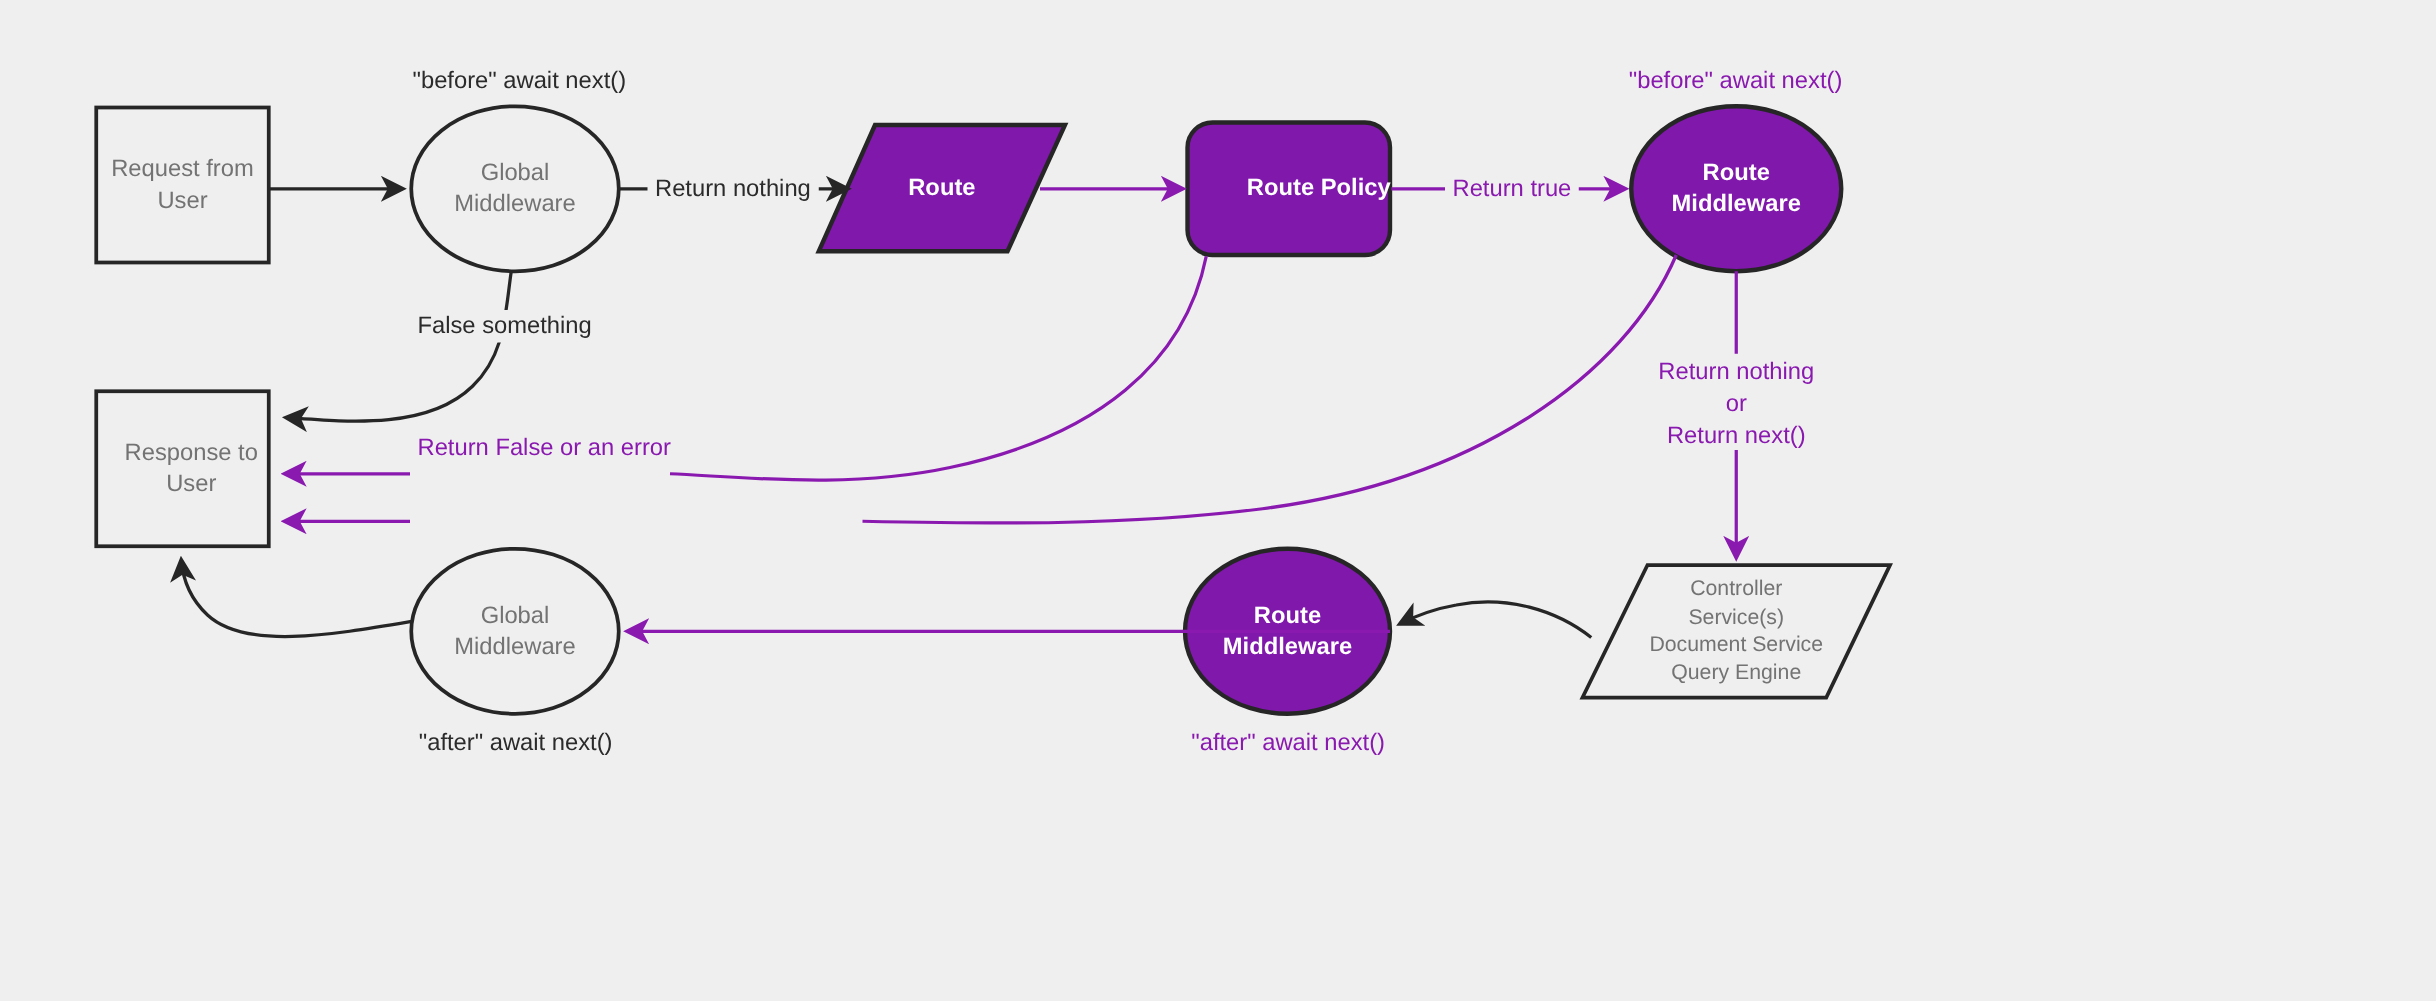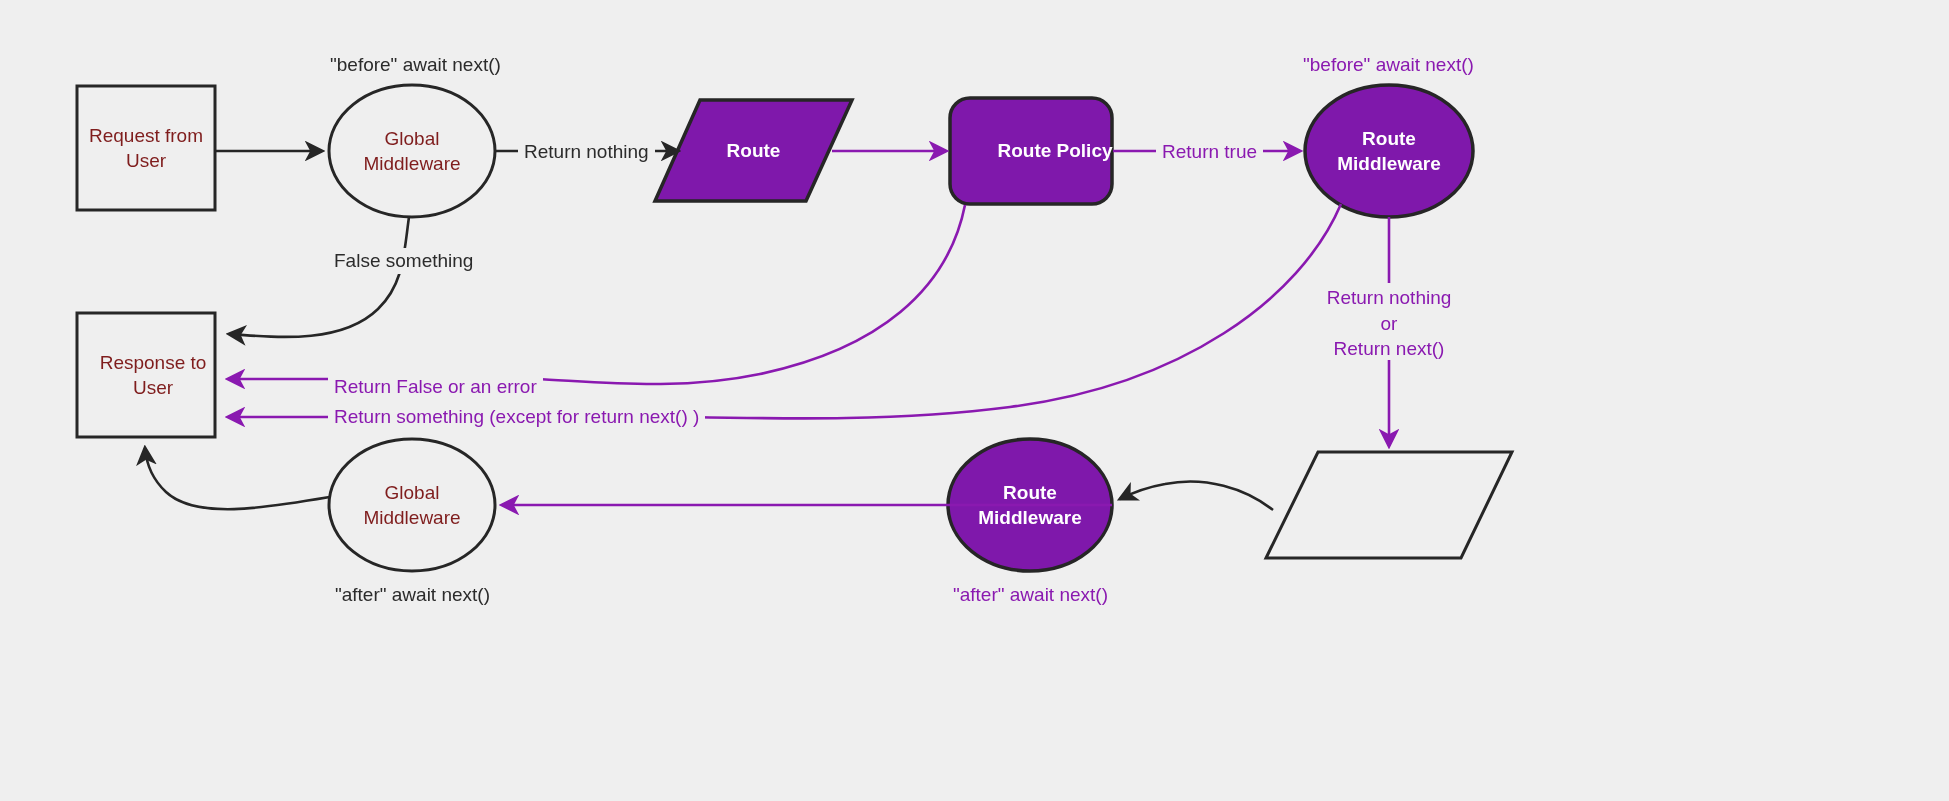--- a/index.html
+++ b/index.html
@@ -30,21 +30,21 @@
     position: absolute;
     display: flex;
     flex-direction: column;
     align-items: center;
     justify-content: center;
     text-align: center;
     pointer-events: none;
     line-height: 1.32;
   }
   .lbl-dark {
-    color: #7f1d1d;
+    color: #737373;
     font-size: 19px;
     font-weight: 400;
   }
   .lbl-white-bold {
     color: #ffffff;
     font-size: 19px;
     font-weight: 700;
   }
   .lbl-small {
     font-size: 17px;
@@ -154,38 +154,43 @@
   <div class="node-label lbl-dark" style="left:329px; top:439px; width:166px; height:132px;">
     <span>Global</span>
     <span>Middleware</span>
   </div>
 
   <div class="node-label lbl-white-bold" style="left:948px; top:439px; width:164px; height:132px;">
     <span>Route</span>
     <span>Middleware</span>
   </div>
 
+  <div class="node-label lbl-dark lbl-small" style="left:1290px; top:452px; width:198px; height:106px;">
+    <span>Controller</span>
+    <span>Service(s)</span>
+    <span>Document Service</span>
+    <span>Query Engine</span>
+  </div>
 
   <div class="edge-label dark center" style="left:330px; top:52px;">"before" await next()</div>
 
   <div class="edge-label purple center" style="left:1303px; top:52px;">"before" await next()</div>
 
   <div class="edge-label dark center" style="left:335px; top:582px;">"after" await next()</div>
 
   <div class="edge-label purple center" style="left:953px; top:582px;">"after" await next()</div>
 
   <div class="edge-label dark el-bg" style="left:518px; top:139px;">Return nothing</div>
 
   <div class="edge-label dark el-bg" style="left:328px; top:248px;">False something</div>
 
   <div class="edge-label purple el-bg" style="left:1156px; top:139px;">Return true</div>
 
-  <div class="edge-label purple el-bg" style="left:328px; top:374px;">Return False or an error</div>
+  <div class="edge-label purple el-bg" style="left:328px; top:346px;">Return False or an error</div>
 
-  <div class="edge-label purple el-bg" style="left:328px; top:404px;">Return something (except for return next() )</div>
 
   <div class="edge-label purple center" style="left:1310px; top:285px; width:158px;">
     <div>Return nothing</div>
     <div>or</div>
     <div>Return next()</div>
   </div>
 
 </div>
 
 </body></html>

